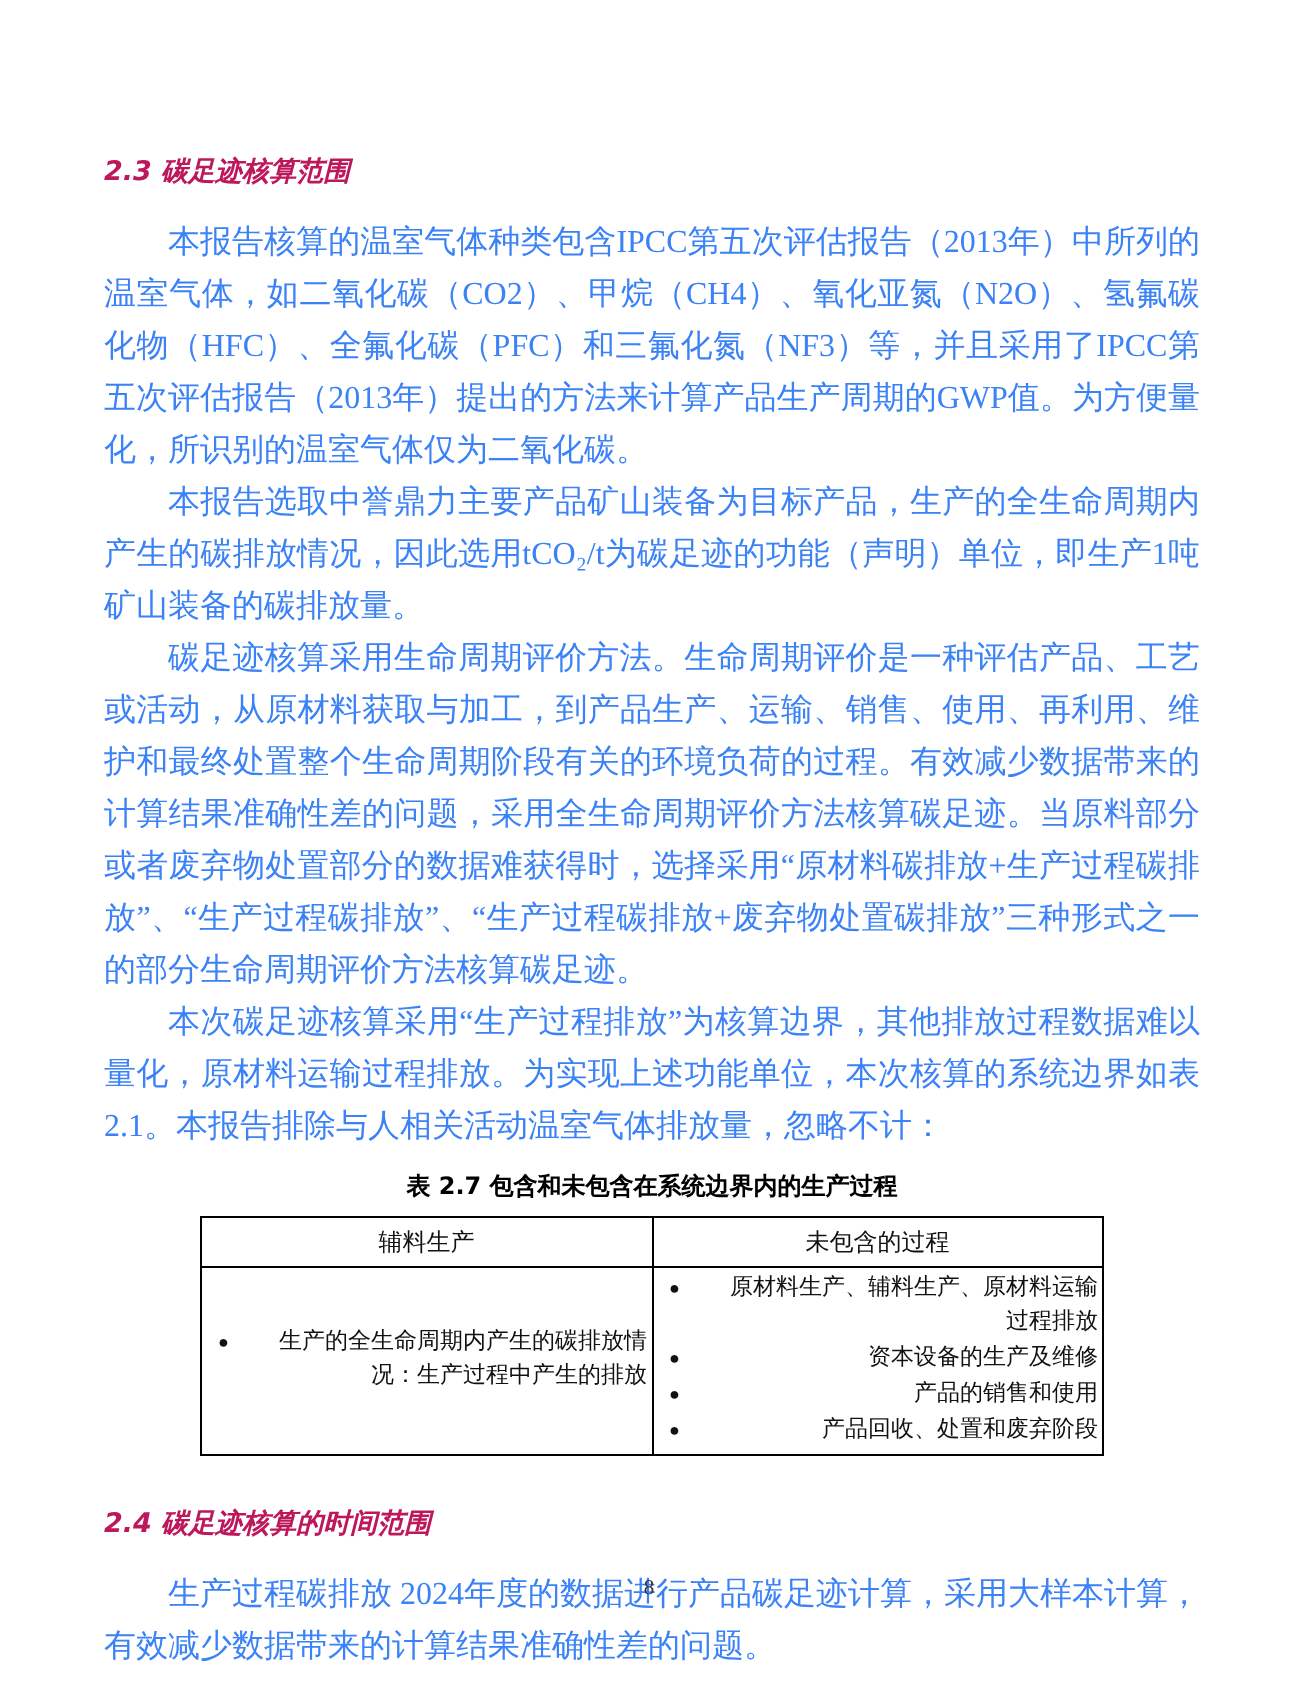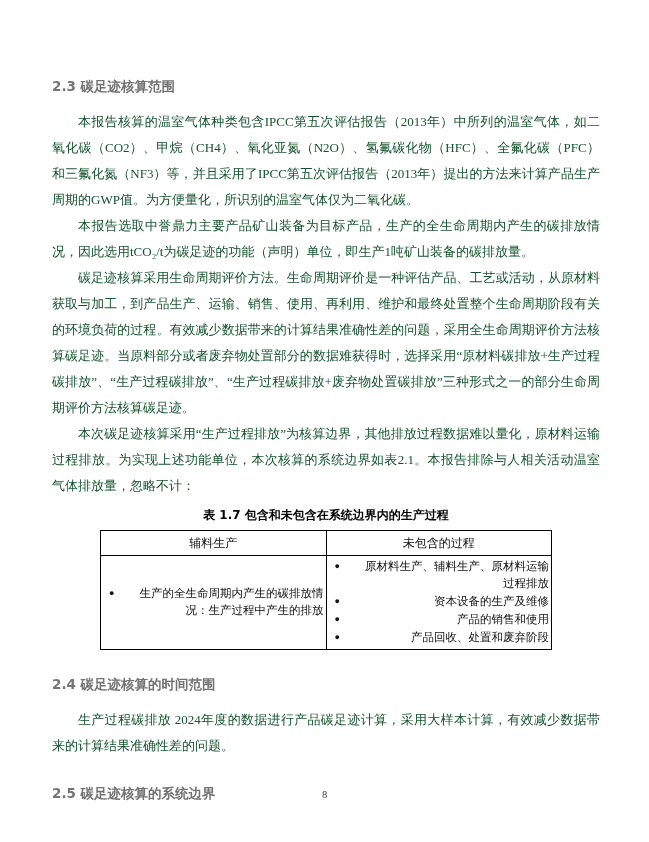--- a/index.html
+++ b/index.html
@@ -18,32 +18,33 @@
     font-family: "Liberation Serif", "DejaVu Serif", serif;
     color: #1a1a1a;
     overflow: hidden;
   }
   .sec-heading {
     font-family: "DejaVu Sans", "Liberation Sans", sans-serif;
     font-weight: bold;
     font-size: 13.5px;
     line-height: 20px;
     margin: 0 0 13px 0;
-    color: #737373;
+    color: #be185d;
+    font-style: italic;
   }
   .sec-heading.mid {
     margin-top: 24px;
   }
   .body-para {
     margin: 0;
-    font-size: 13px;
+    font-size: 16px;
     line-height: 26px;
     text-align: justify;
     text-indent: 2em;
-    color: #14532d;
+    color: #3b82f6;
   }
   .body-para.after-heading {
     margin-top: 2px;
   }
   .table-caption {
     margin: 8px 0 6px 0;
     text-align: center;
     font-family: "DejaVu Sans", "Liberation Sans", sans-serif;
     font-weight: bold;
     font-size: 12px;
@@ -114,21 +115,21 @@
   <h2 class="sec-heading">2.3 碳足迹核算范围</h2>
 
   <p class="body-para after-heading">本报告核算的温室气体种类包含IPCC第五次评估报告（2013年）中所列的温室气体，如二氧化碳（CO2）、甲烷（CH4）、氧化亚氮（N2O）、氢氟碳化物（HFC）、全氟化碳（PFC）和三氟化氮（NF3）等，并且采用了IPCC第五次评估报告（2013年）提出的方法来计算产品生产周期的GWP值。为方便量化，所识别的温室气体仅为二氧化碳。</p>
 
   <p class="body-para">本报告选取中誉鼎力主要产品矿山装备为目标产品，生产的全生命周期内产生的碳排放情况，因此选用tCO₂/t为碳足迹的功能（声明）单位，即生产1吨矿山装备的碳排放量。</p>
 
   <p class="body-para">碳足迹核算采用生命周期评价方法。生命周期评价是一种评估产品、工艺或活动，从原材料获取与加工，到产品生产、运输、销售、使用、再利用、维护和最终处置整个生命周期阶段有关的环境负荷的过程。有效减少数据带来的计算结果准确性差的问题，采用全生命周期评价方法核算碳足迹。当原料部分或者废弃物处置部分的数据难获得时，选择采用“原材料碳排放+生产过程碳排放”、“生产过程碳排放”、“生产过程碳排放+废弃物处置碳排放”三种形式之一的部分生命周期评价方法核算碳足迹。</p>
 
   <p class="body-para">本次碳足迹核算采用“生产过程排放”为核算边界，其他排放过程数据难以量化，原材料运输过程排放。为实现上述功能单位，本次核算的系统边界如表2.1。本报告排除与人相关活动温室气体排放量，忽略不计：</p>
 
-  <div class="table-caption">表 1.7 包含和未包含在系统边界内的生产过程</div>
+  <div class="table-caption">表 2.7 包含和未包含在系统边界内的生产过程</div>
 
   <table class="boundary-table">
     <thead>
       <tr>
         <th>辅料生产</th>
         <th>未包含的过程</th>
       </tr>
     </thead>
     <tbody>
       <tr>

